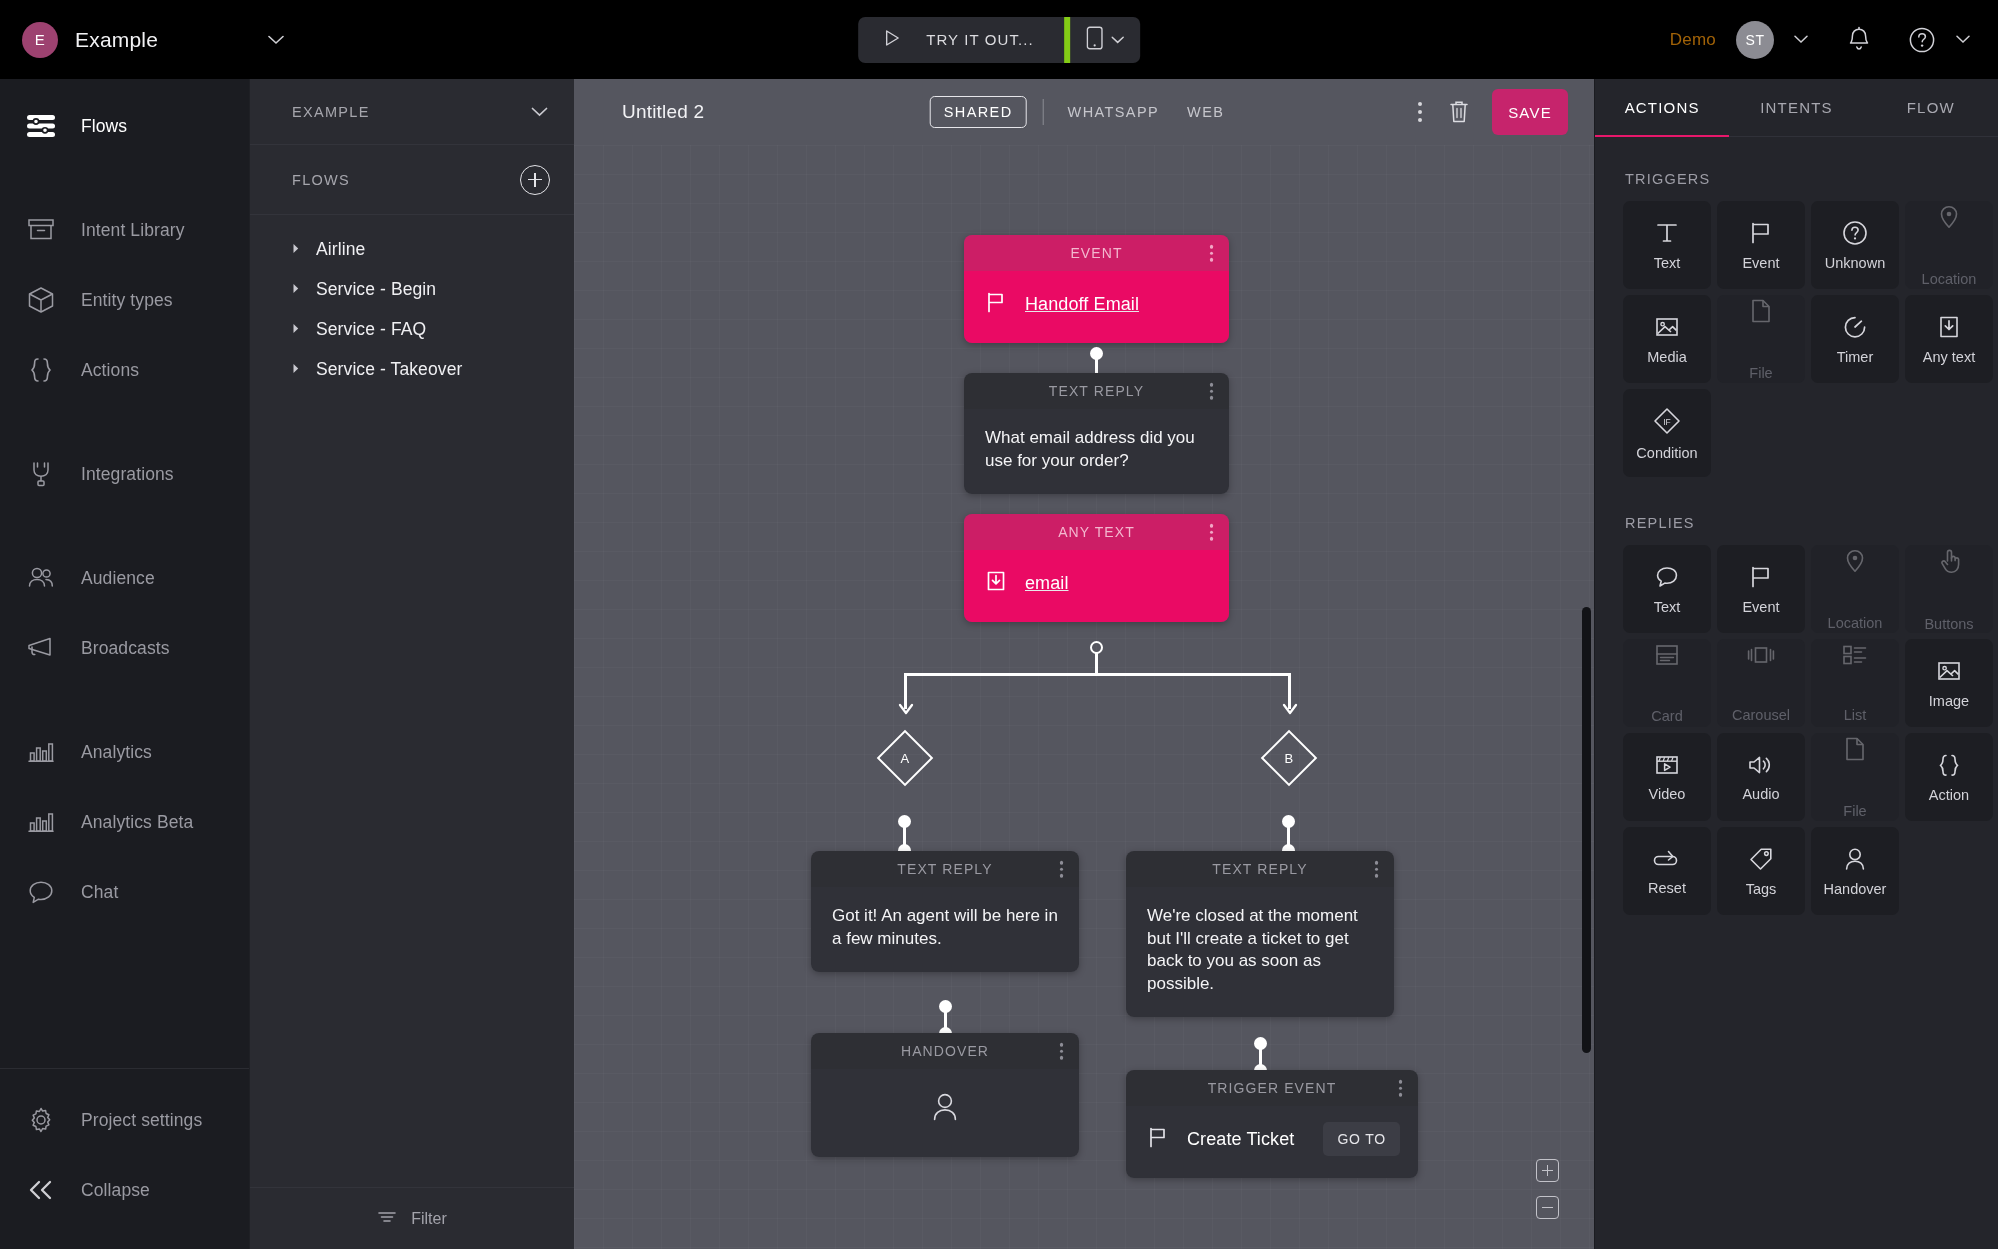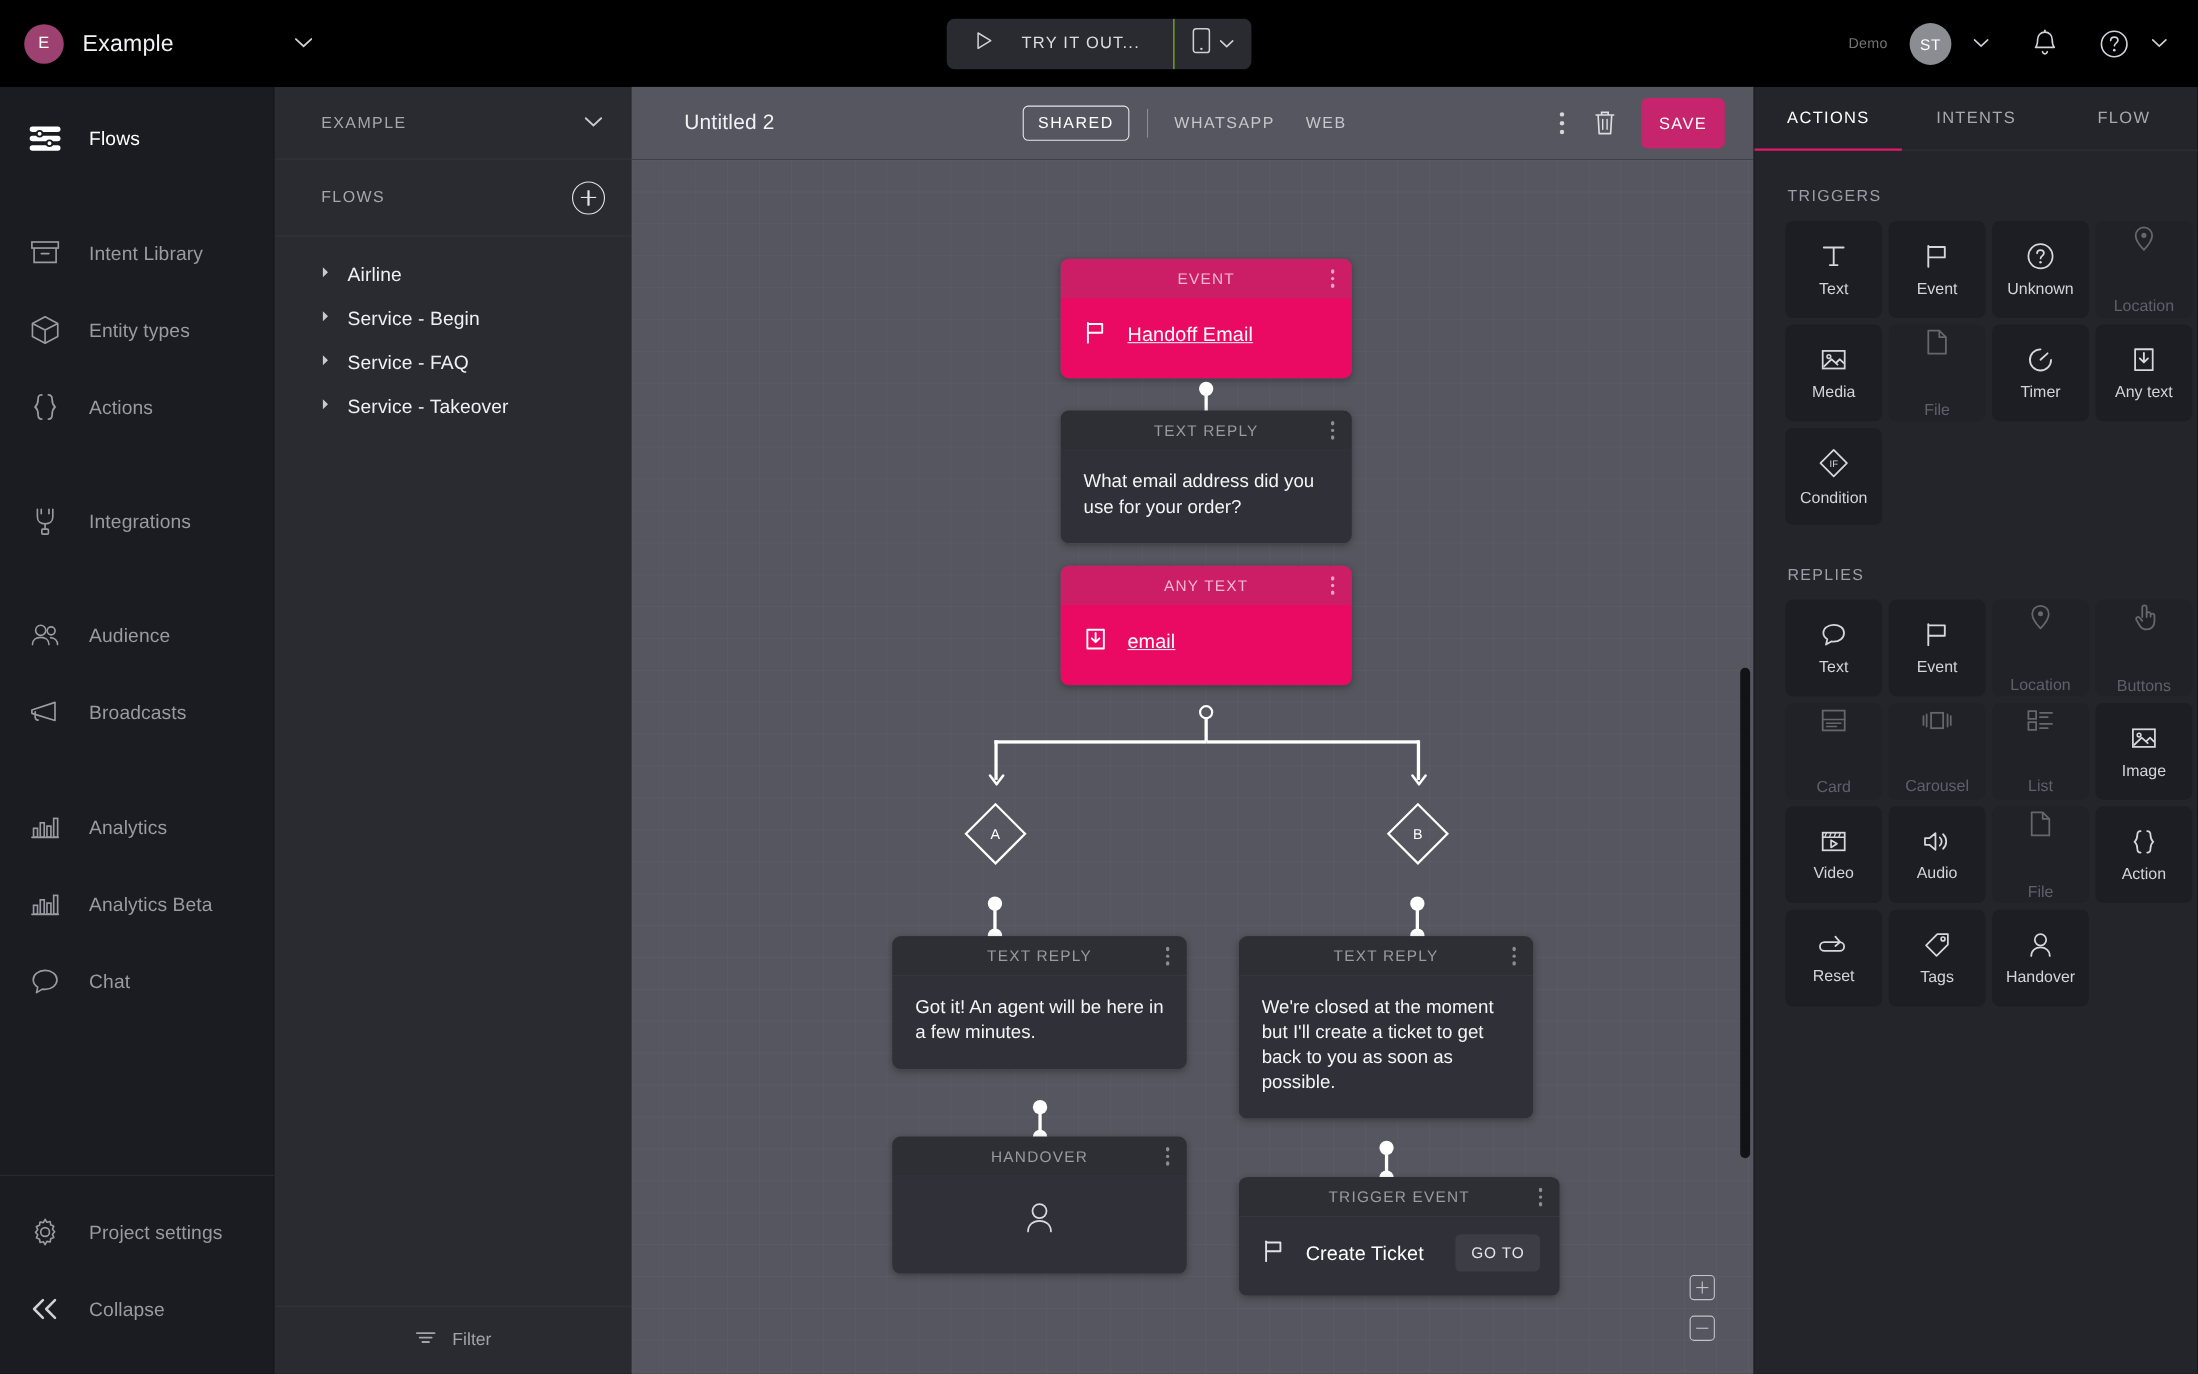--- a/index.html
+++ b/index.html
@@ -27,27 +27,27 @@
   .brand-caret{ margin-left:93px; color:#cfcfd4; font-size:15px; line-height:1;}
 
   .tryout-wrap{
     position:absolute; left:50%; transform:translateX(-50%);
     display:flex; align-items:center; height:46px;
     background:#2a2b31; border-radius:7px; overflow:hidden;
   }
   .tryout-btn{
     display:flex;align-items:center;gap:24px;
     padding:0 30px 0 24px;height:46px;cursor:pointer;
-    border-right:1px solid #84cc16;
+    border-right:6px solid #84cc16;
   }
   .tryout-label{ font-size:15px; letter-spacing:1.1px; color:#dcdce0;}
   .tryout-device{ display:flex;align-items:center;gap:8px;padding:0 16px;height:46px;cursor:pointer;}
 
   .topright{ position:absolute; right:28px; display:flex; align-items:center; gap:20px;}
-  .demo-label{ font-size:13px;color:#737373; letter-spacing:.2px;text-align:center;}
+  .demo-label{ font-size:17px;color:#a16207; letter-spacing:.2px;text-align:center;}
   .user-avatar{
     width:38px;height:38px;border-radius:50%;background:#8c8c93;
     display:flex;align-items:center;justify-content:center;font-size:14px;color:#fff;
     letter-spacing:.5px;
   }
   .mini-caret{ color:#cfcfd4;font-size:13px;line-height:1;}
   .icon-btn{ cursor:pointer; display:flex; align-items:center; }
 
   
   .body{ flex:1; display:flex; min-height:0; }

